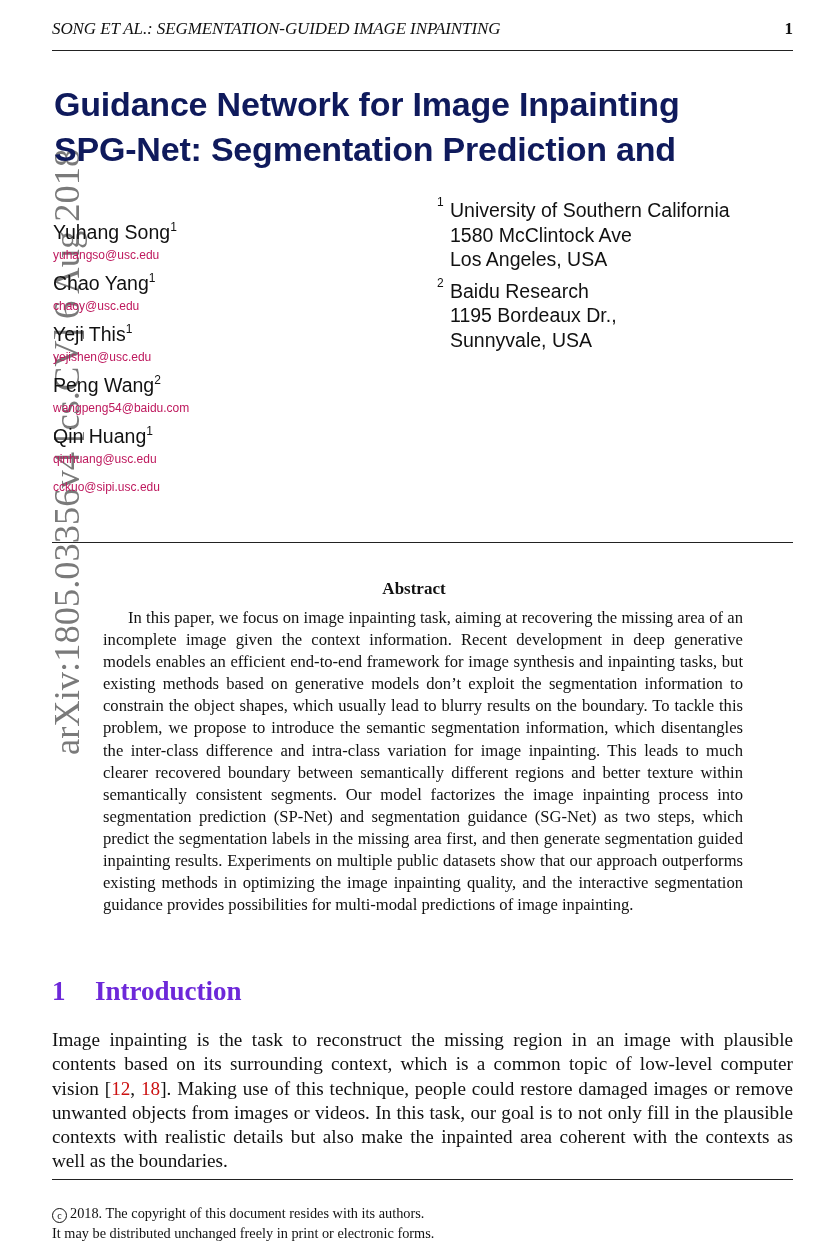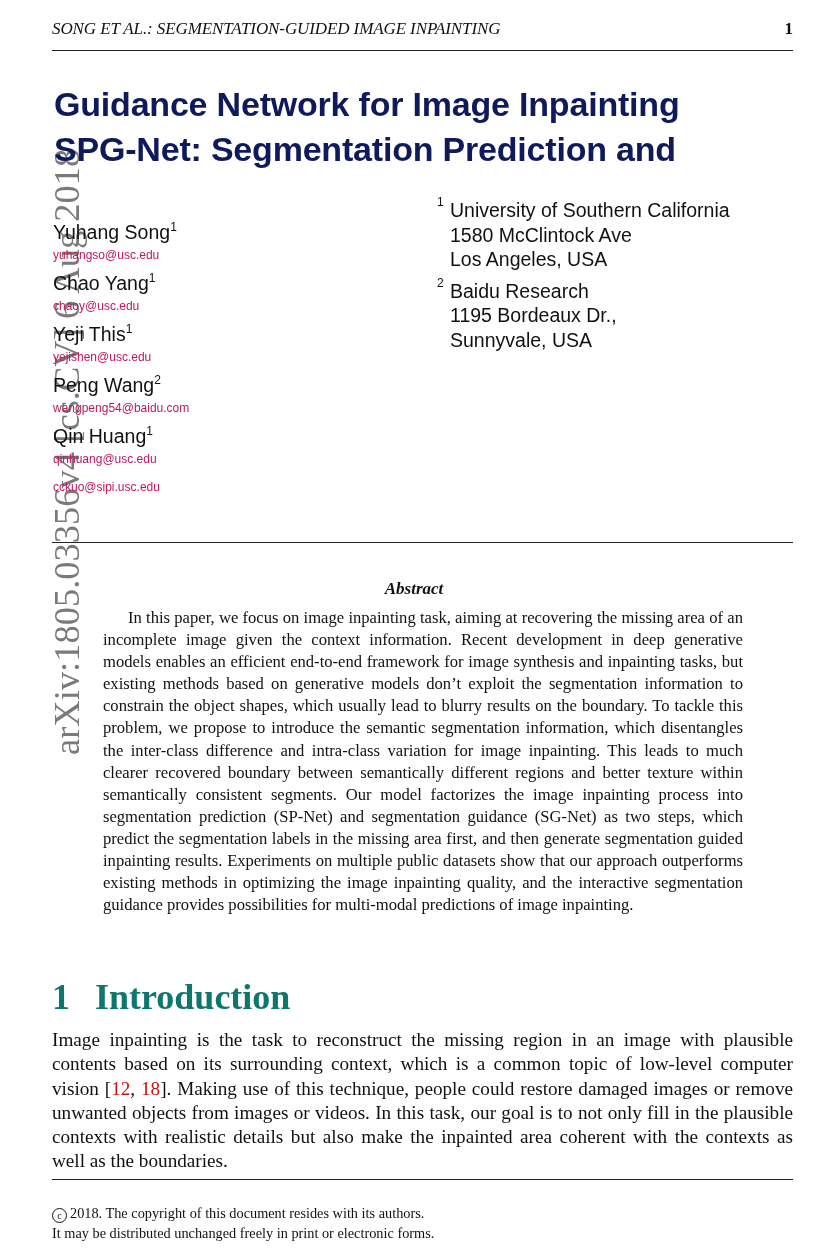--- a/index.html
+++ b/index.html
@@ -98,37 +98,36 @@
       left: 52px; top: 542px; width: 741px; height: 1px;
       background: #222;
     }
 
     
     .abstract-heading {
       left: 0; top: 579px; width: 828px;
       text-align: center;
       font-weight: bold;
       font-size: 17px;
-      font-style: italic;
     }
     .abstract-body {
       left: 103px; top: 607px; width: 640px;
       font-size: 16.6px;
       line-height: 22.1px;
       text-align: justify;
       text-indent: 25px;
       hyphens: manual;
     }
 
     
     .section-heading {
       left: 52px; top: 976px;
       font-weight: bold;
-      font-size: 36px;
-      color: #0f766e;
+      font-size: 27px;
+      color: #6d28d9;
     }
     .section-heading .num { display: inline-block; width: 43px; }
 
     .intro-body {
       left: 52px; top: 1028px; width: 741px;
       font-size: 19.2px;
       line-height: 24.3px;
       text-align: justify;
     }
     .cite { color: #cc1111; text-decoration: none; }

